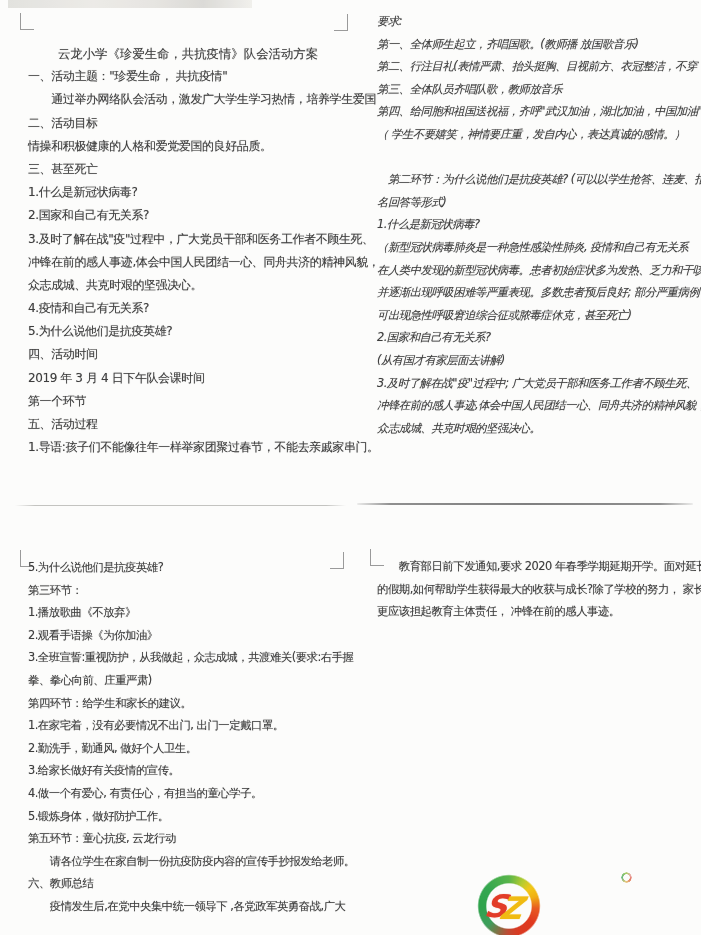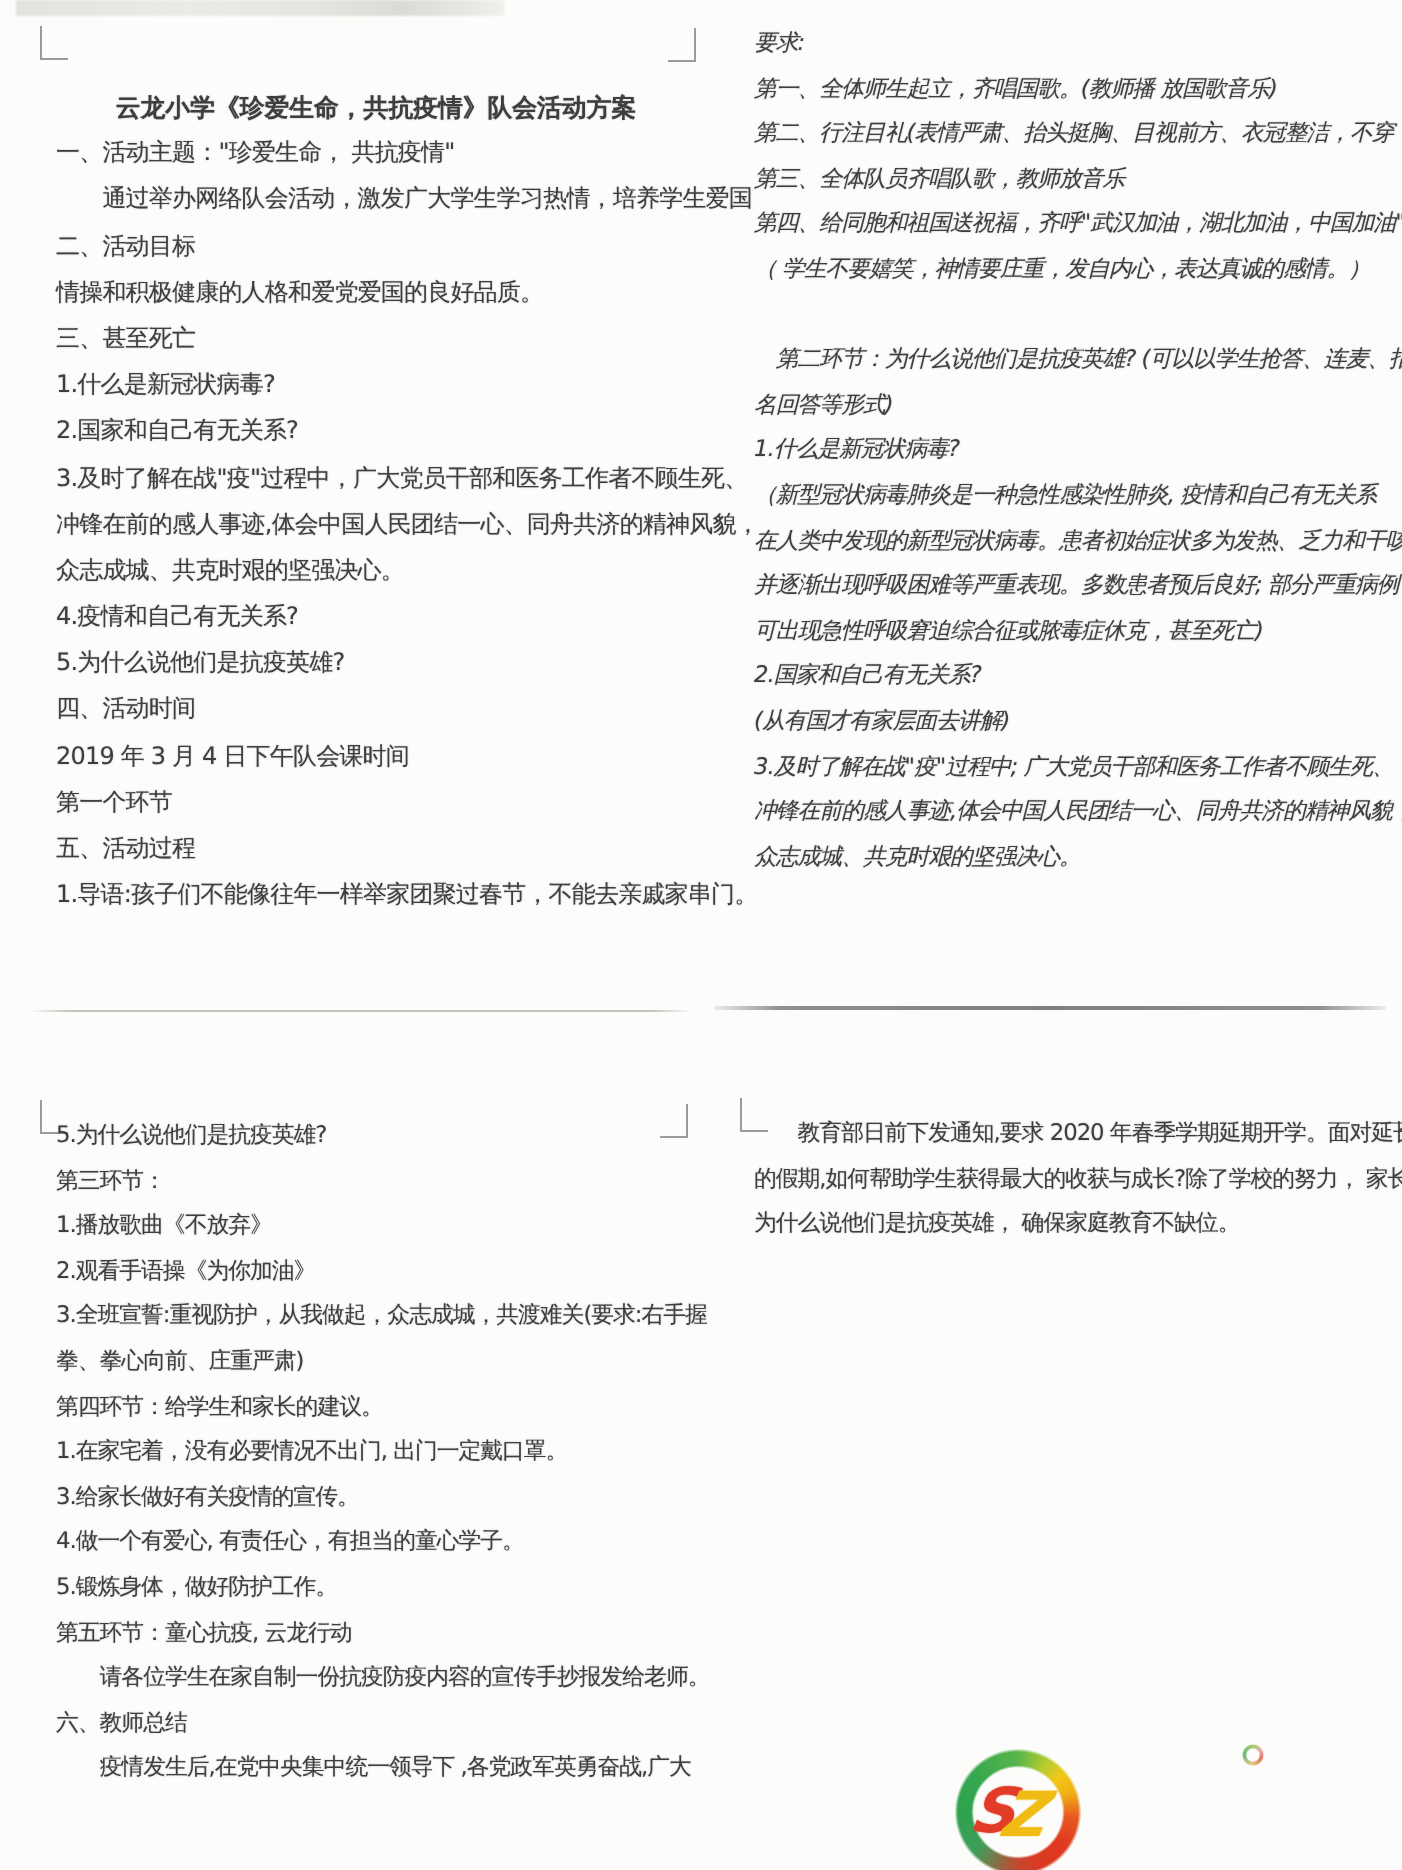--- a/index.html
+++ b/index.html
@@ -24,21 +24,21 @@
     background:linear-gradient(90deg,#dededa 0%,#eae8e4 35%,#e3e1dd 60%,#d6d5d1 80%,#efeeea 100%);
     opacity:.85;filter:blur(.4px);
   }
   .page{position:absolute;}
   .line{
     white-space:pre;
     text-shadow:0 0 .8px rgba(70,70,70,.45);
   }
   .p1{left:28px;top:42px;width:320px;font-size:12px;letter-spacing:-0.4px;}
   .p1 .line{height:23.2px;line-height:23.2px;}
-  .p1 .line:first-child{text-align:center;font-weight:700;font-size:12.4px;letter-spacing:0;}
+  .p1 .line:first-child{text-align:center;font-weight:400;font-size:12.4px;letter-spacing:0;}
   .p2{left:377px;top:10px;width:318px;font-size:11.4px;letter-spacing:-0.5px;}
   .p2 .line{height:22.6px;line-height:22.6px;font-style:italic;}
   .p3{left:28px;top:556px;width:320px;font-size:11.4px;letter-spacing:-0.5px;}
   .p3 .line{height:22.6px;line-height:22.6px;}
   .p4{left:377px;top:555px;width:318px;font-size:11.4px;letter-spacing:-0.5px;}
   .p4 .line{height:22.5px;line-height:22.5px;}
 
   .mark{position:absolute;width:13px;height:16px;}
   .mark-l{border-left:1px solid var(--mark);border-bottom:1px solid var(--mark);}
   .mark-r{border-right:1px solid var(--mark);border-bottom:1px solid var(--mark);}
@@ -142,33 +142,34 @@
 
   <div class="page p3">
       <div class="line">5.为什么说他们是抗疫英雄?</div>
       <div class="line">第三环节：</div>
       <div class="line">1.播放歌曲《不放弃》</div>
       <div class="line">2.观看手语操《为你加油》</div>
       <div class="line">3.全班宣誓:重视防护，从我做起，众志成城，共渡难关(要求:右手握</div>
       <div class="line">拳、拳心向前、庄重严肃)</div>
       <div class="line">第四环节：给学生和家长的建议。</div>
       <div class="line">1.在家宅着，没有必要情况不出门, 出门一定戴口罩。</div>
+      <div class="line">2.勤洗手，勤通风, 做好个人卫生。</div>
       <div class="line">3.给家长做好有关疫情的宣传。</div>
       <div class="line">4.做一个有爱心, 有责任心，有担当的童心学子。</div>
       <div class="line">5.锻炼身体，做好防护工作。</div>
       <div class="line">第五环节：童心抗疫, 云龙行动</div>
       <div class="line">　　请各位学生在家自制一份抗疫防疫内容的宣传手抄报发给老师。</div>
       <div class="line">六、教师总结</div>
       <div class="line">　　疫情发生后,在党中央集中统一领导下 ,各党政军英勇奋战,广大</div>
     </div>
 
   <div class="page p4">
       <div class="line">　　教育部日前下发通知,要求 2020 年春季学期延期开学。面对延长</div>
       <div class="line">的假期,如何帮助学生获得最大的收获与成长?除了学校的努力， 家长</div>
-      <div class="line">为什么说他们是抗疫英雄， 确保家庭教育不缺位。</div>
+      <div class="line">更应该担起教育主体责任， 冲锋在前的感人事迹。</div>
     </div>
 
   <div id="logo">
     <div class="logo-ring"></div>
     <div class="logo-letters">
       <span class="logo-letter-s">S</span>
       <span class="logo-letter-z">Z</span>
     </div>
   </div>
 

